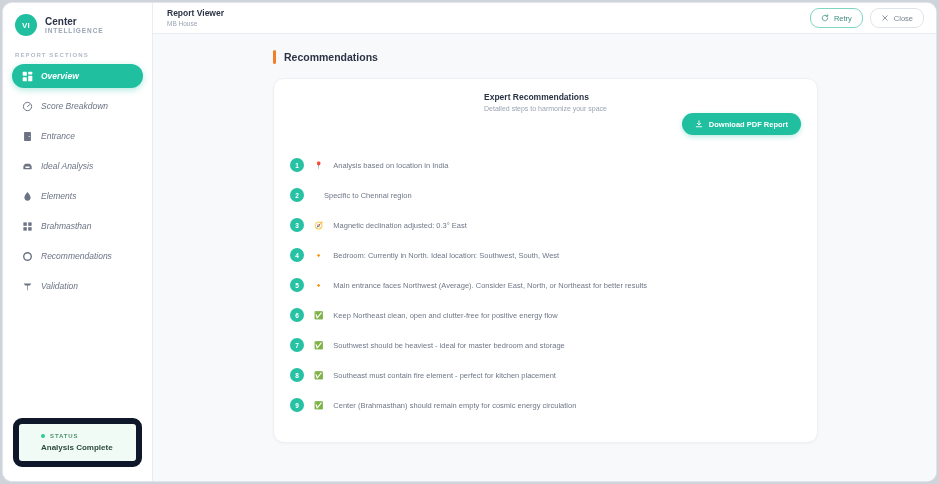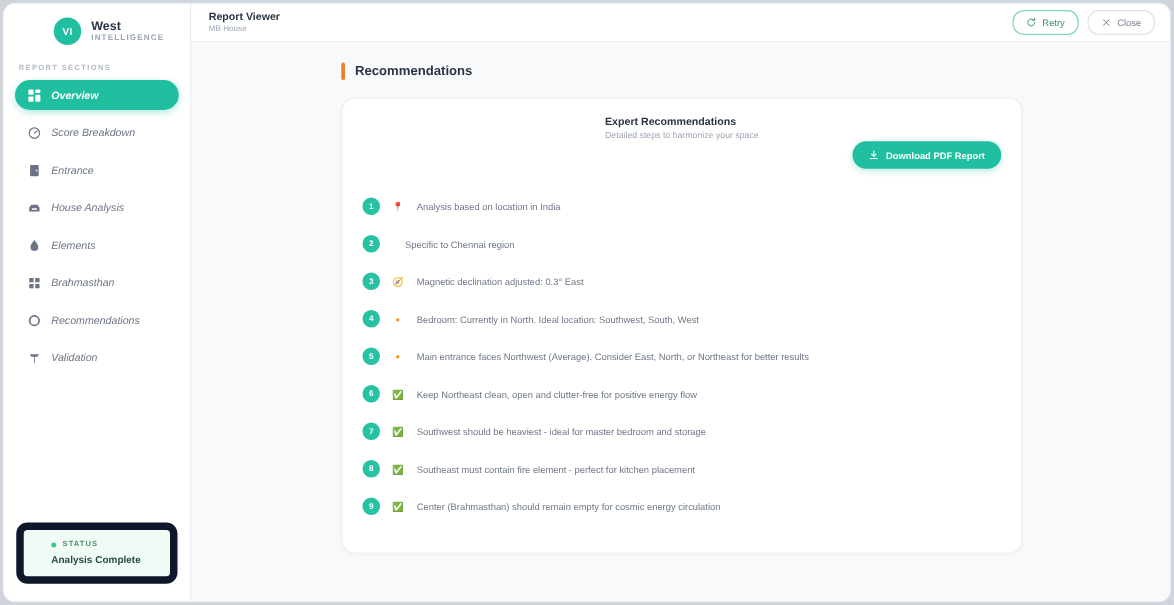--- a/index.html
+++ b/index.html
@@ -32,21 +32,20 @@
     display: flex; align-items: center; gap: 8px;
     padding: 11px 10px 8px 12px;
   }
   .brand-avatar {
     width: 22px; height: 22px; border-radius: 50%;
     background: #1fbfa0;
     color: #fff; font-size: 8px; font-weight: bold;
     display: flex; align-items: center; justify-content: center;
     letter-spacing: .3px;
     flex: 0 0 22px;
-    margin-left: 28px;
   }
   .brand-text { line-height: 1.15; }
   .brand-title { font-size: 10px; font-weight: bold; color: #2b3445; }
   .brand-sub { font-size: 6.5px; color: #9aa4b4; letter-spacing: .9px; font-weight: 600; }
 
   .section-label {
     font-size: 6px; color: #b2bac6; letter-spacing: 1.1px;
     padding: 8px 0 6px 12px; font-weight: 600;
   }
 
@@ -153,21 +152,21 @@
 </head>
 <body>
 
 <div id="app">
 
   <aside class="sidebar">
 
     <div class="brand">
       <div class="brand-avatar">VI</div>
       <div class="brand-text">
-        <div class="brand-title">West</div>
+        <div class="brand-title">Center</div>
         <div class="brand-sub">INTELLIGENCE</div>
       </div>
     </div>
 
     <div class="section-label">REPORT SECTIONS</div>
 
     <nav class="nav">
 
       <div class="nav-item active">
         <span class="nav-ico">
@@ -201,21 +200,21 @@
         <span>Entrance</span>
       </div>
 
       <div class="nav-item">
         <span class="nav-ico">
           <svg width="11" height="11" viewBox="0 0 16 16" fill="currentColor">
               <path d="M2 7.5a1.5 1.5 0 013 0V10h6V7.5a1.5 1.5 0 113 0V12H2V7.5z"></path>
               <rect x="3.5" y="4" width="9" height="4" rx="1.4"></rect>
             </svg>
         </span>
-        <span>House Analysis</span>
+        <span>Ideal Analysis</span>
       </div>
 
       <div class="nav-item">
         <span class="nav-ico">
           <svg width="11" height="11" viewBox="0 0 16 16" fill="currentColor">
               <path d="M8 1.5s4.5 5 4.5 8A4.5 4.5 0 013.5 9.5c0-3 4.5-8 4.5-8z"></path>
             </svg>
         </span>
         <span>Elements</span>
       </div>

